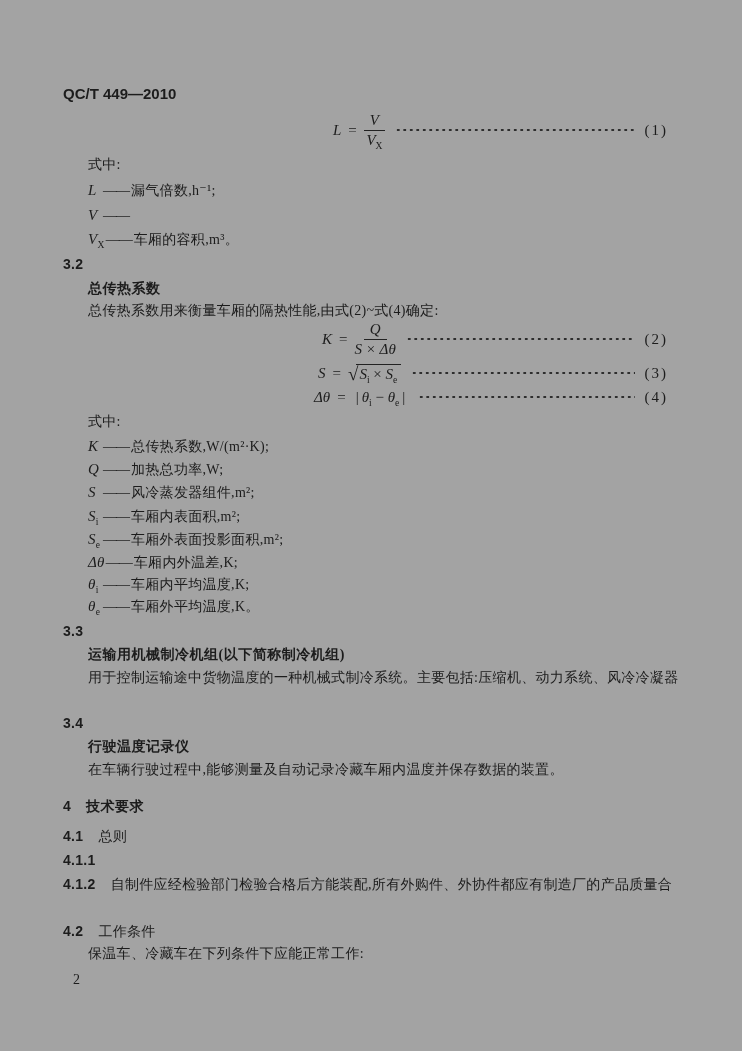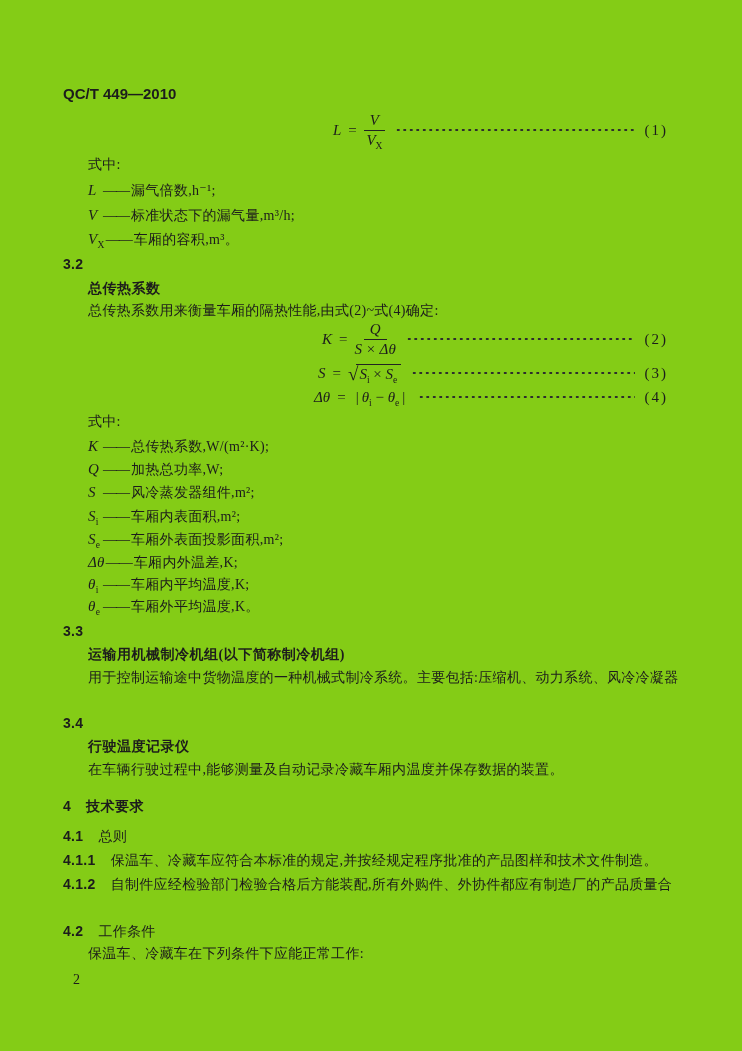--- a/index.html
+++ b/index.html
@@ -1,20 +1,20 @@
 <!DOCTYPE html>
 <html><head>
 <meta charset="utf-8">
 <style>
   html,body{margin:0;padding:0;background:#e8e8e6;}
   .page{
     position:relative;
     width:742px;height:1051px;
     margin:0 auto;
-    background:#84cc16;
+    background:#a3a3a3;
     font-family:"Liberation Serif","DejaVu Serif",serif;
     color:#1c1c1c;
     overflow:hidden;
   }
   .line{position:absolute;font-size:14px;line-height:20px;white-space:nowrap;letter-spacing:0.3px;}
   .latin{font-size:15px;letter-spacing:0;}
   .sans{font-family:"Liberation Sans","DejaVu Sans",sans-serif;}
   .bold{font-weight:bold;}
   .term{font-weight:bold;letter-spacing:0.5px;}
   .i{font-style:italic;font-family:"Liberation Serif","DejaVu Serif",serif;}
@@ -62,21 +62,20 @@
   <div class="line" style="top:155px;left:88px;">式中:</div>
 
   <div class="line defrow" style="top:180px;left:88px;">
     <span class="sym"><span>L</span><sub></sub></span>
     <span class="dash">——</span>
     <span>漏气倍数,h⁻¹;</span>
   </div>
   <div class="line defrow" style="top:205px;left:88px;">
     <span class="sym"><span>V</span><sub></sub></span>
     <span class="dash">——</span>
-    <span>标准状态下的漏气量,m³/h;</span>
   </div>
   <div class="line defrow" style="top:229px;left:88px;">
     <span class="sym"><span>V</span><sub>X</sub></span>
     <span class="dash">——</span>
     <span>车厢的容积,m³。</span>
   </div>
 
   <div class="line clause-num" style="top:254px;left:63px;">3.2</div>
   <div class="line term" style="top:279px;left:88px;">总传热系数</div>
   <div class="line" style="top:301px;left:88px;">总传热系数用来衡量车厢的隔热性能,由式(2)~式(4)确定:</div>
@@ -167,21 +166,20 @@
     <span class="title term">技术要求</span>
   </div>
 
   <div class="line heading-row" style="top:826px;left:63px;">
     <span class="clause-num">4.1</span>
     <span class="title">总则</span>
   </div>
 
   <div class="line heading-row" style="top:850px;left:63px;justify-content:center;">
     <span class="clause-num">4.1.1</span>
-    <span class="title">保温车、冷藏车应符合本标准的规定,并按经规定程序批准的产品图样和技术文件制造。</span>
   </div>
 
   <div class="line heading-row" style="top:874px;left:63px;justify-content:center;">
     <span class="clause-num">4.1.2</span>
     <span class="title">自制件应经检验部门检验合格后方能装配,所有外购件、外协件都应有制造厂的产品质量合</span>
   </div>
 
   <div class="line heading-row" style="top:921px;left:63px;">
     <span class="clause-num">4.2</span>
     <span class="title">工作条件</span>

